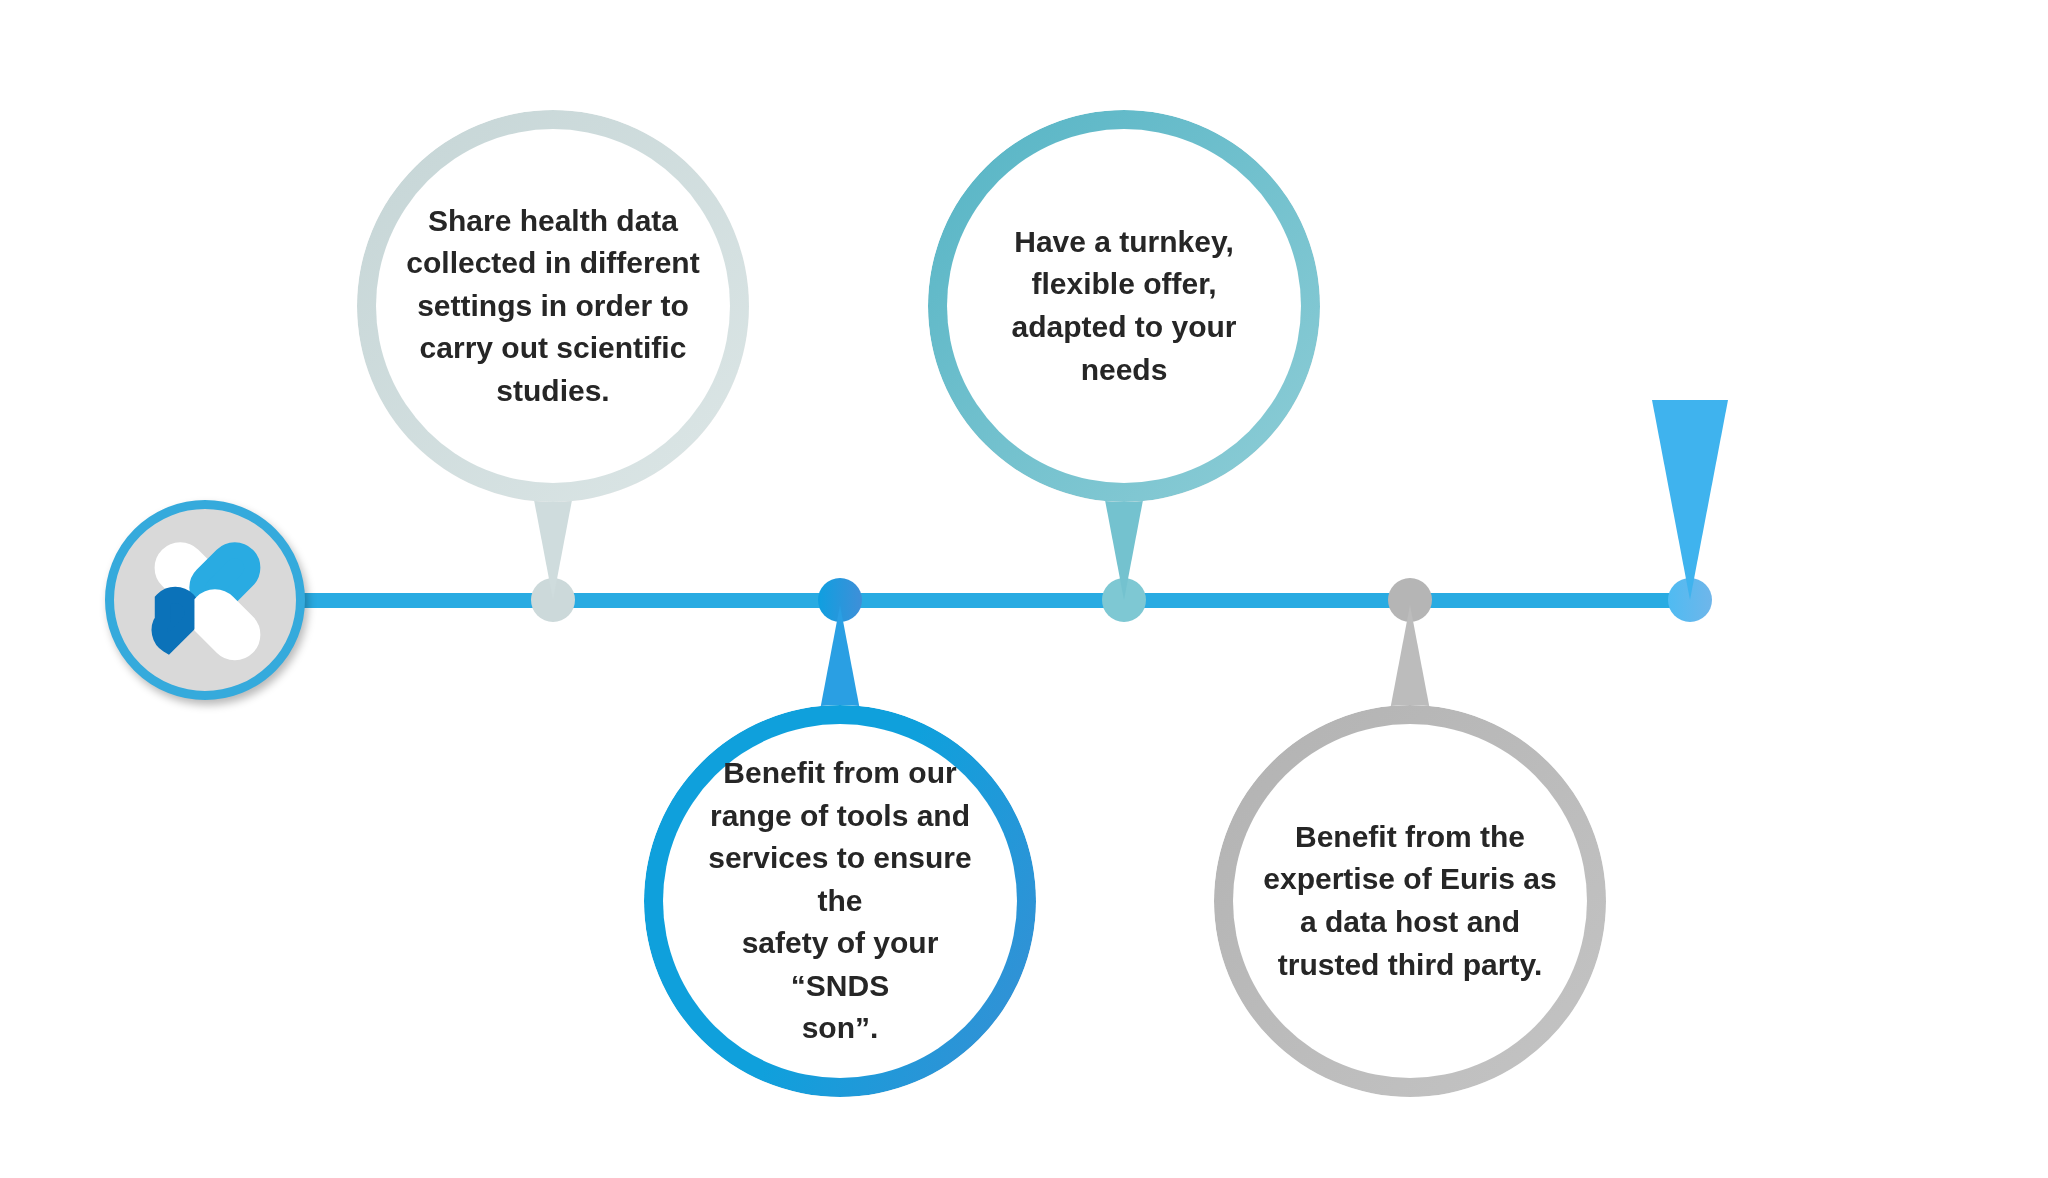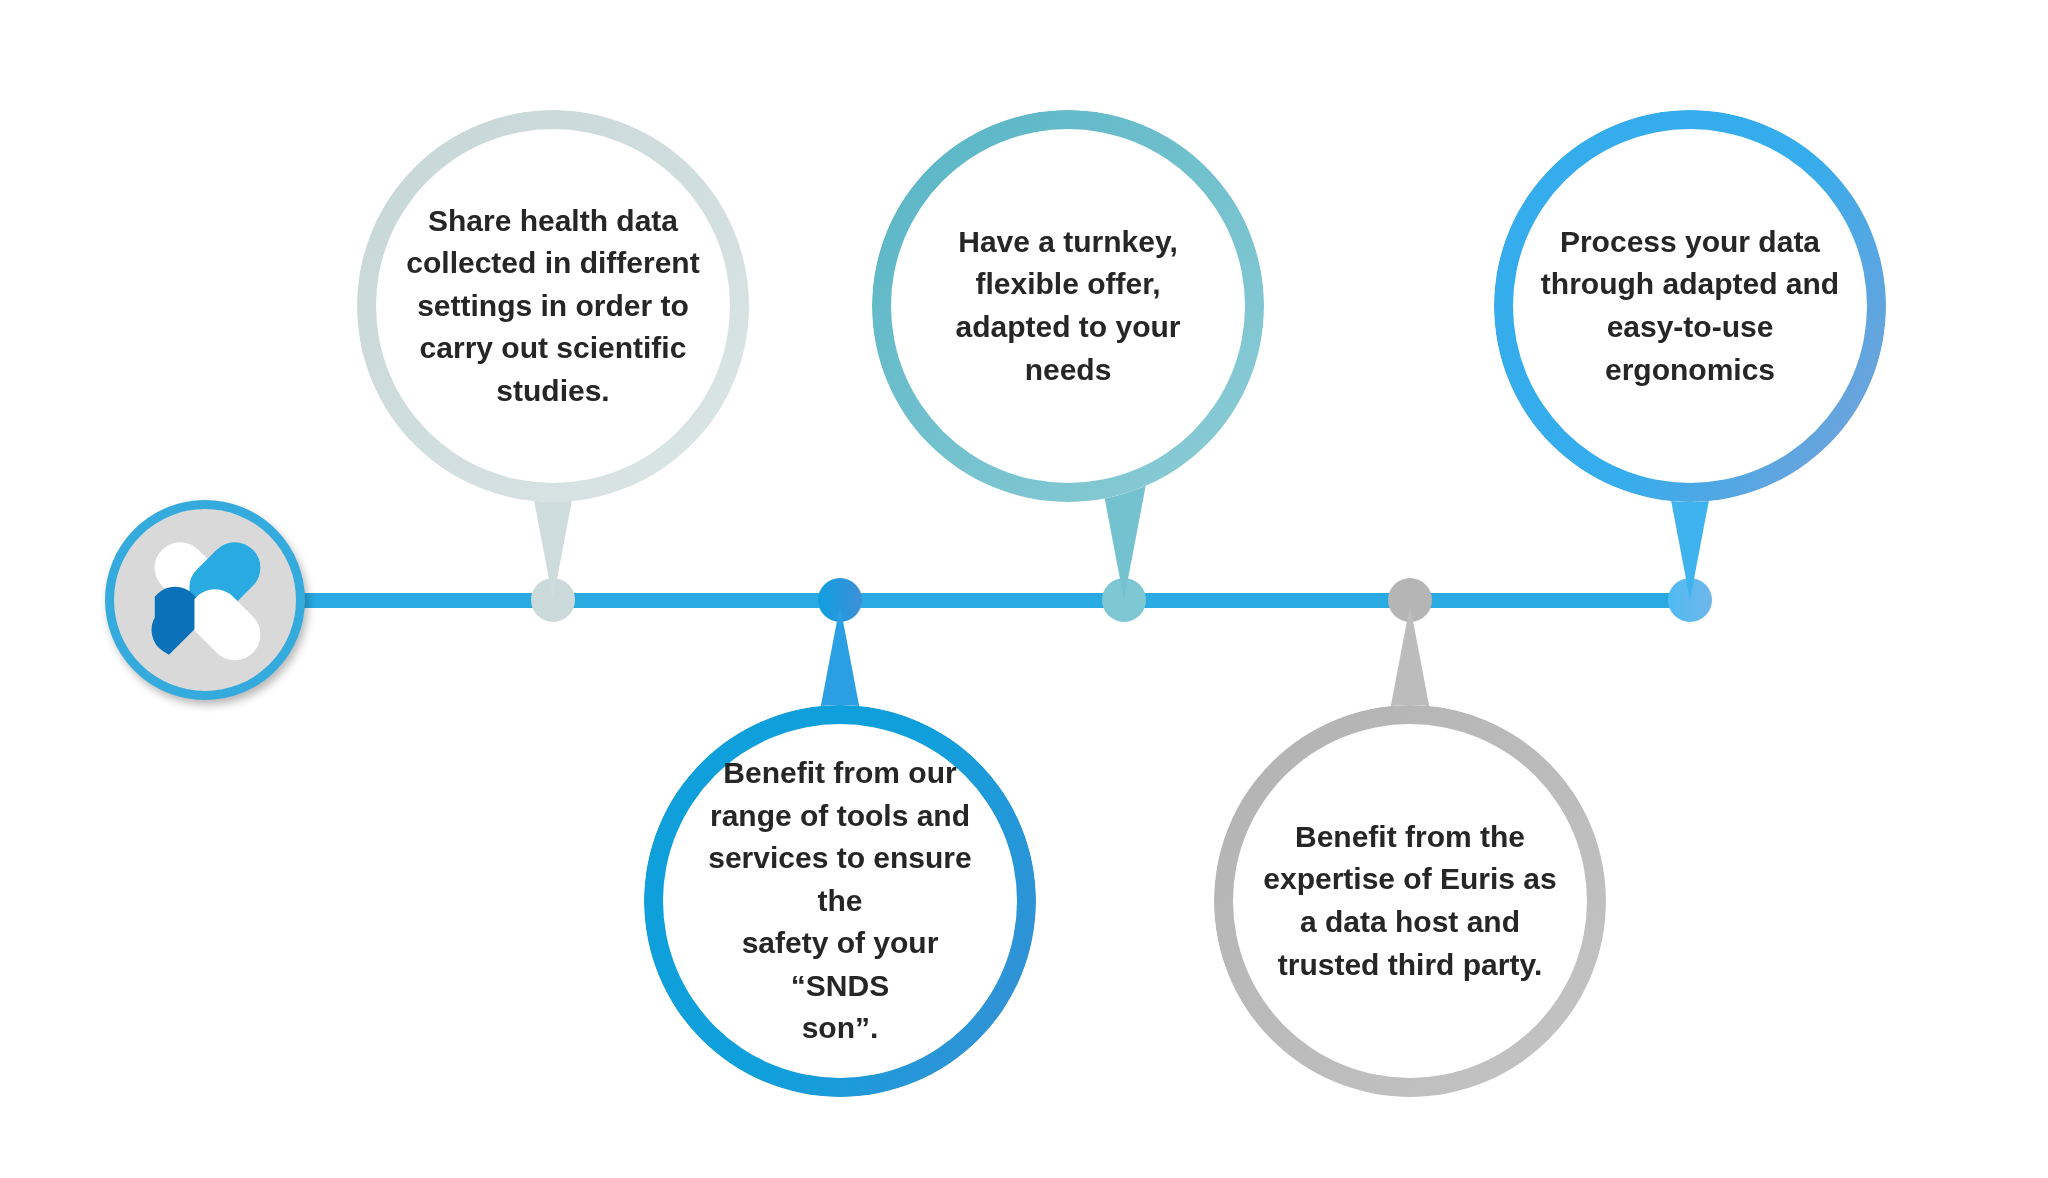--- a/index.html
+++ b/index.html
@@ -149,35 +149,28 @@
 
   <div class="bubble" style="left:553px; top:110px; z-index:4;">
     <div class="bubble-ring" style="background:linear-gradient(135deg,#c5d5d6,#dce6e6);"></div>
     <div class="bubble-text">Share health data
 collected in different
 settings in order to
 carry out scientific
 studies.</div>
   </div>
 
-  <div class="bubble" style="left:1068px; top:110px; z-index:4;">
+  <div class="bubble" style="left:1124px; top:110px; z-index:4;">
     <div class="bubble-ring" style="background:linear-gradient(135deg,#55b4c5,#8ecdd6);"></div>
     <div class="bubble-text">Have a turnkey,
 flexible offer,
 adapted to your
 needs</div>
   </div>
 
-  <div class="bubble" style="left:1690px; top:110px; z-index:4;">
-    <div class="bubble-ring" style="background:linear-gradient(120deg,#35acec 55%,#7fa0d6);"></div>
-    <div class="bubble-text">Process your data
-through adapted and
-easy-to-use
-ergonomics</div>
-  </div>
 
   <div class="bubble" style="left:1410px; top:705px; z-index:4;">
     <div class="bubble-ring" style="background:linear-gradient(135deg,#b2b2b2,#c4c4c4);"></div>
     <div class="bubble-text">Benefit from the
 expertise of Euris as
 a data host and
 trusted third party.</div>
   </div>
 
   <div class="bubble" style="left:840px; top:705px; z-index:4;">

